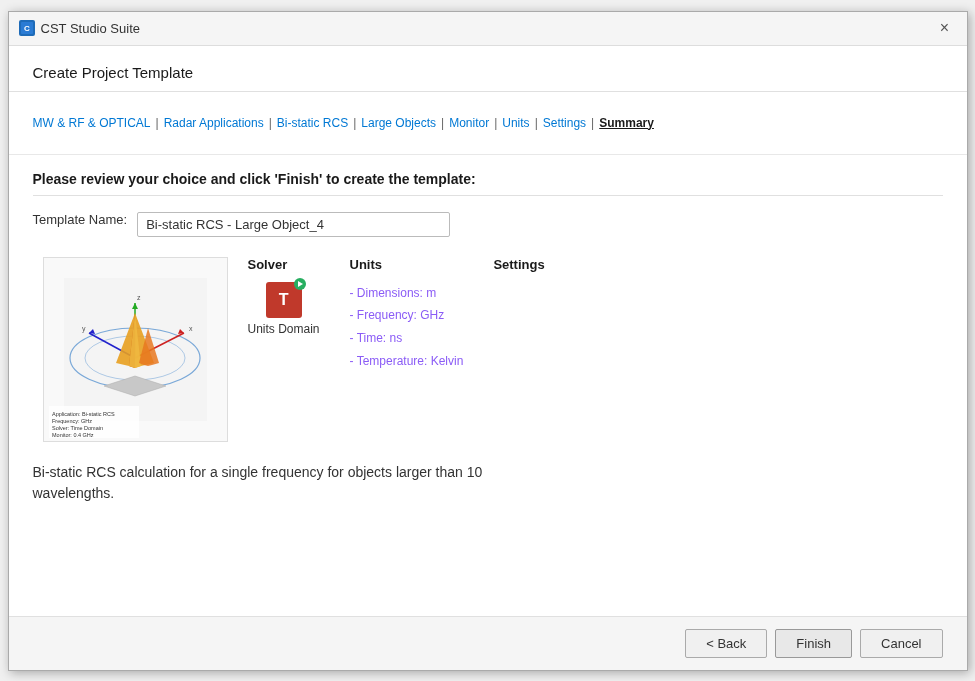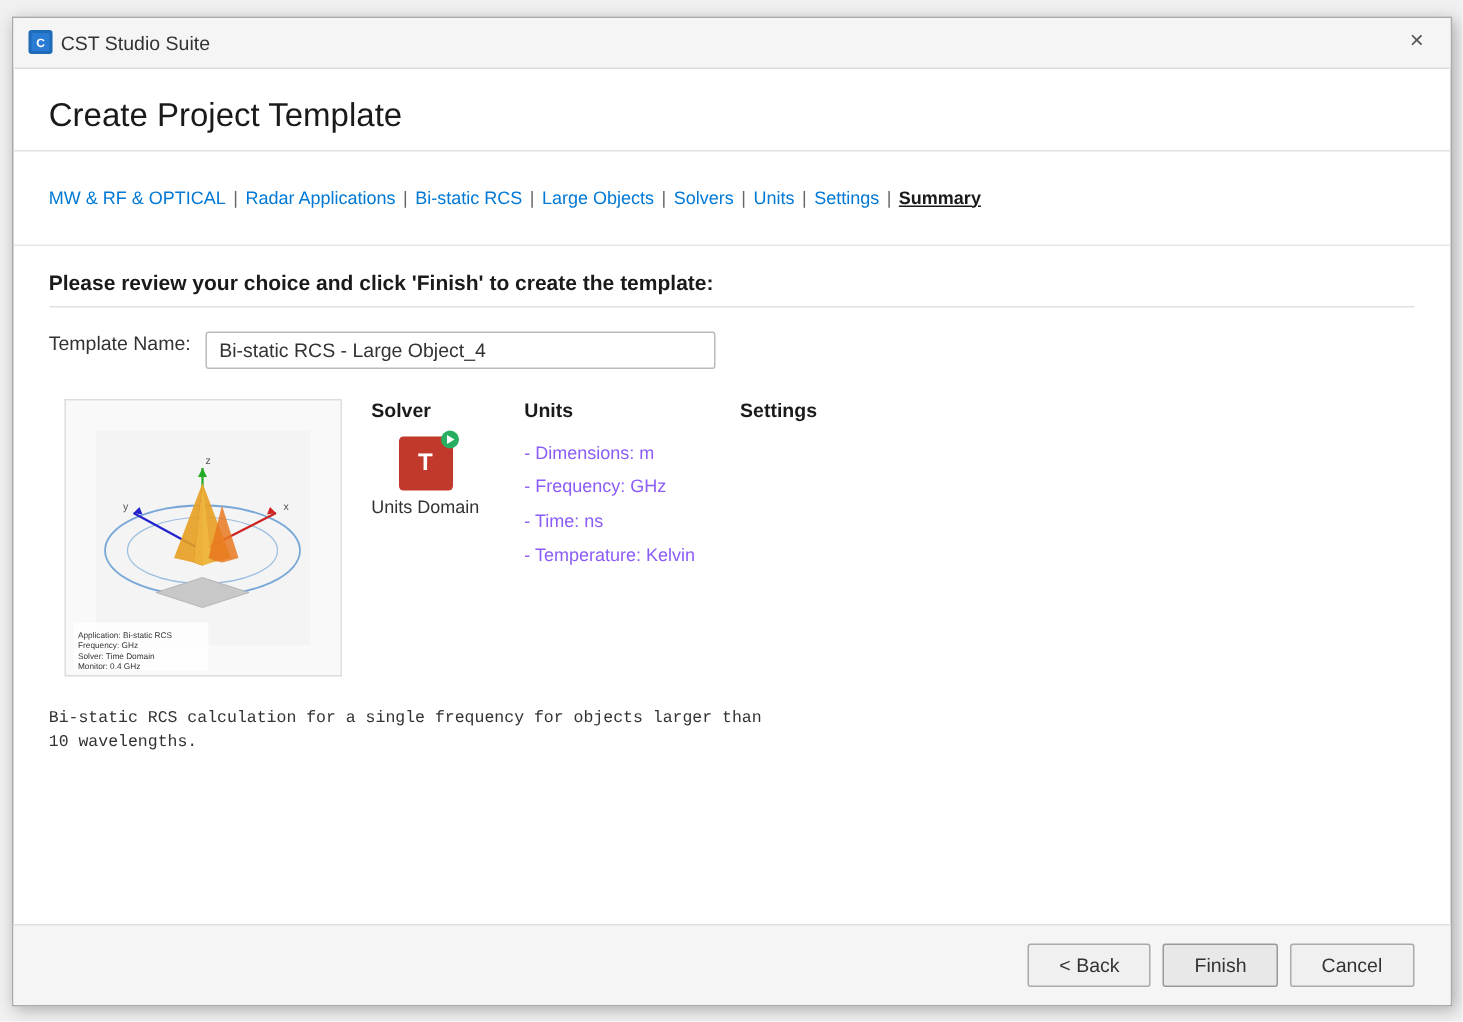--- a/index.html
+++ b/index.html
@@ -67,21 +67,21 @@
       border-radius: 3px;
     }
     .content-area {
       flex: 1;
       display: flex;
       flex-direction: column;
       padding: 0;
       overflow: hidden;
     }
     .dialog-title {
-      font-size: 22px;
+      font-size: 15px;
       font-weight: 300;
       color: #1a1a1a;
       padding: 18px 24px 10px 24px;
       border-bottom: 1px solid #e0e0e0;
       margin-bottom: 0;
     }
     .breadcrumb {
       display: flex;
       align-items: center;
       padding: 24px 24px;
@@ -123,21 +123,21 @@
       align-items: flex-start;
       margin-bottom: 20px;
       gap: 10px;
     }
     .template-name-label {
       font-size: 13px;
       color: #333;
       white-space: nowrap;
     }
     .template-name-input {
-      width: 340px;
+      width: 313px;
       padding: 4px 8px;
       border: 1px solid #bbb;
       border-radius: 2px;
       font-size: 13px;
       color: #333;
       background: #fff;
       outline: none;
     }
     .preview-image {
       width: 185px;
@@ -214,25 +214,24 @@
     .settings-list {
       list-style: none;
     }
     .settings-list li {
       font-size: 12px;
       color: #333;
       line-height: 1.9;
     }
     .description {
       margin-top: 20px;
-      font-size: 11px;
+      font-size: 14px;
       color: #333;
       line-height: 1.5;
       max-width: 480px;
-      font-family: Liberation Mono, monospace;
     }
     .footer {
       display: flex;
       align-items: center;
       justify-content: flex-end;
       padding: 12px 24px;
       border-top: 1px solid #e0e0e0;
       gap: 8px;
       background: #f5f5f5;
     }
@@ -276,21 +275,21 @@
 
     <div class="breadcrumb">
       <span class="breadcrumb-item">MW &amp; RF &amp; OPTICAL</span>
       <span class="breadcrumb-sep">|</span>
       <span class="breadcrumb-item">Radar Applications</span>
       <span class="breadcrumb-sep">|</span>
       <span class="breadcrumb-item">Bi-static RCS</span>
       <span class="breadcrumb-sep">|</span>
       <span class="breadcrumb-item">Large Objects</span>
       <span class="breadcrumb-sep">|</span>
-      <span class="breadcrumb-item">Solvers</span>
+      <span class="breadcrumb-item">Monitor</span>
       <span class="breadcrumb-sep">|</span>
       <span class="breadcrumb-item">Units</span>
       <span class="breadcrumb-sep">|</span>
       <span class="breadcrumb-item">Settings</span>
       <span class="breadcrumb-sep">|</span>
       <span class="breadcrumb-item active">Summary</span>
     </div>
 
     <div class="main-content">
       <div class="section-title">Please review your choice and click 'Finish' to create the template:</div>

